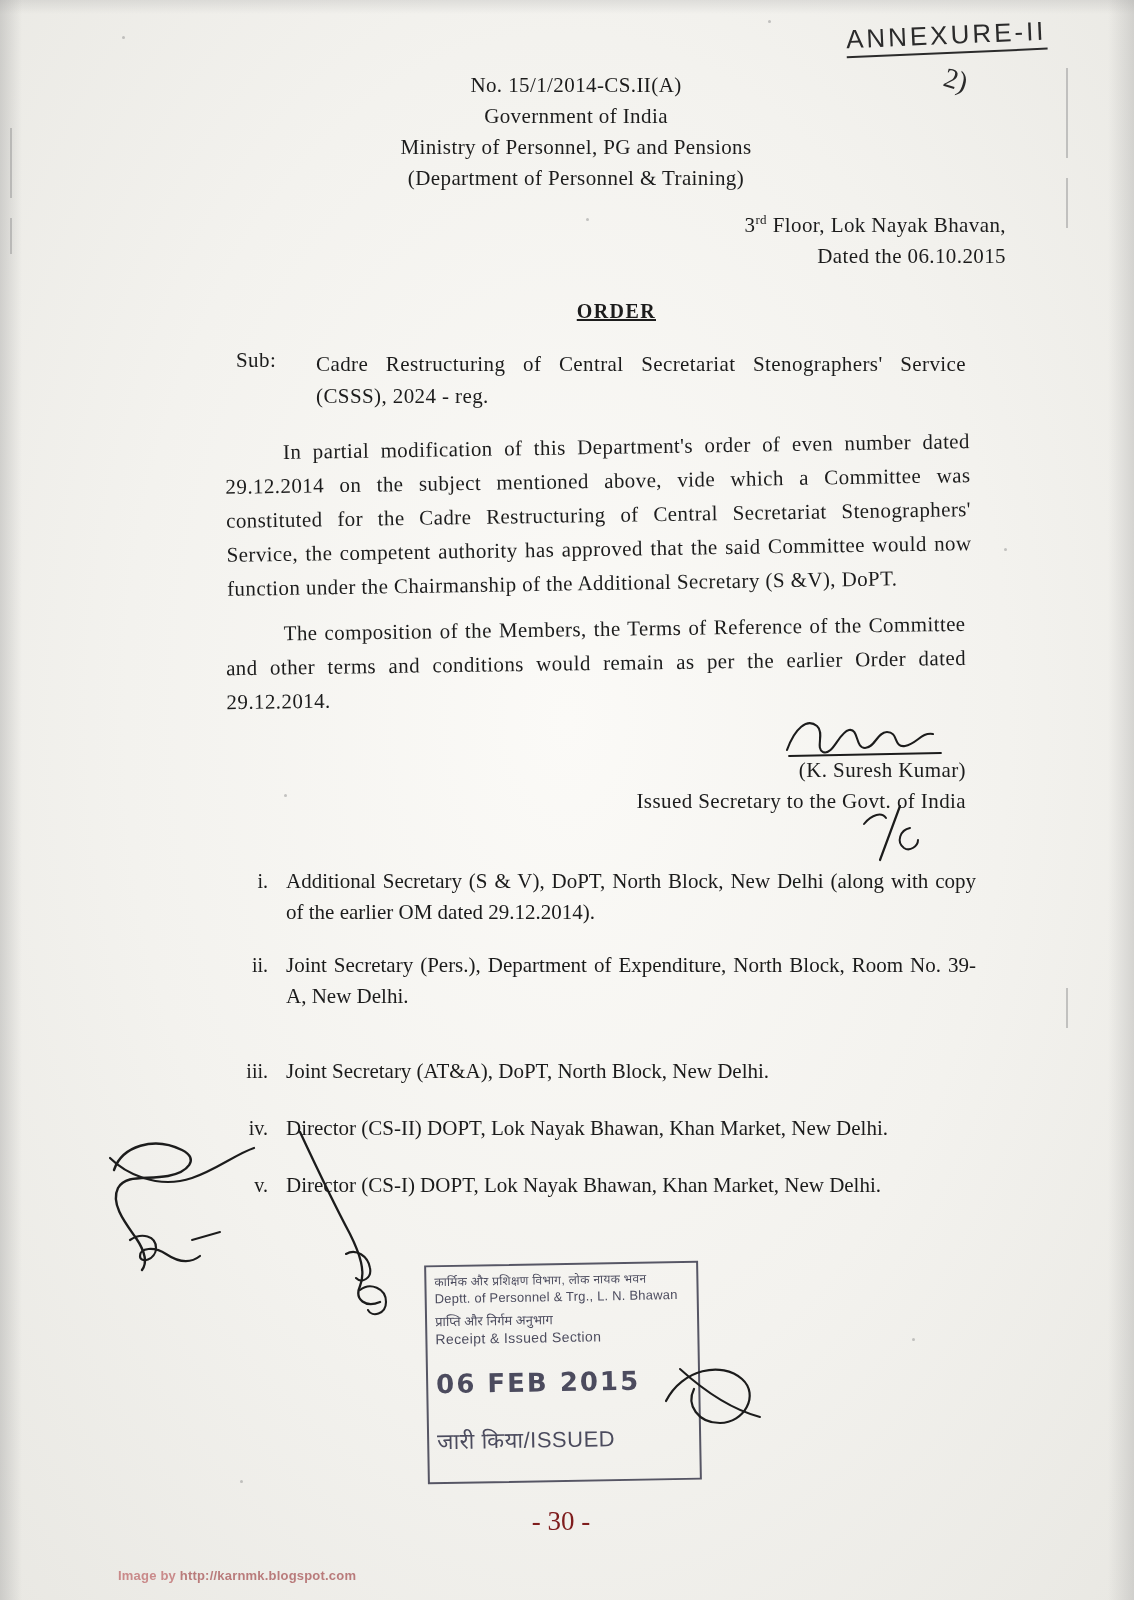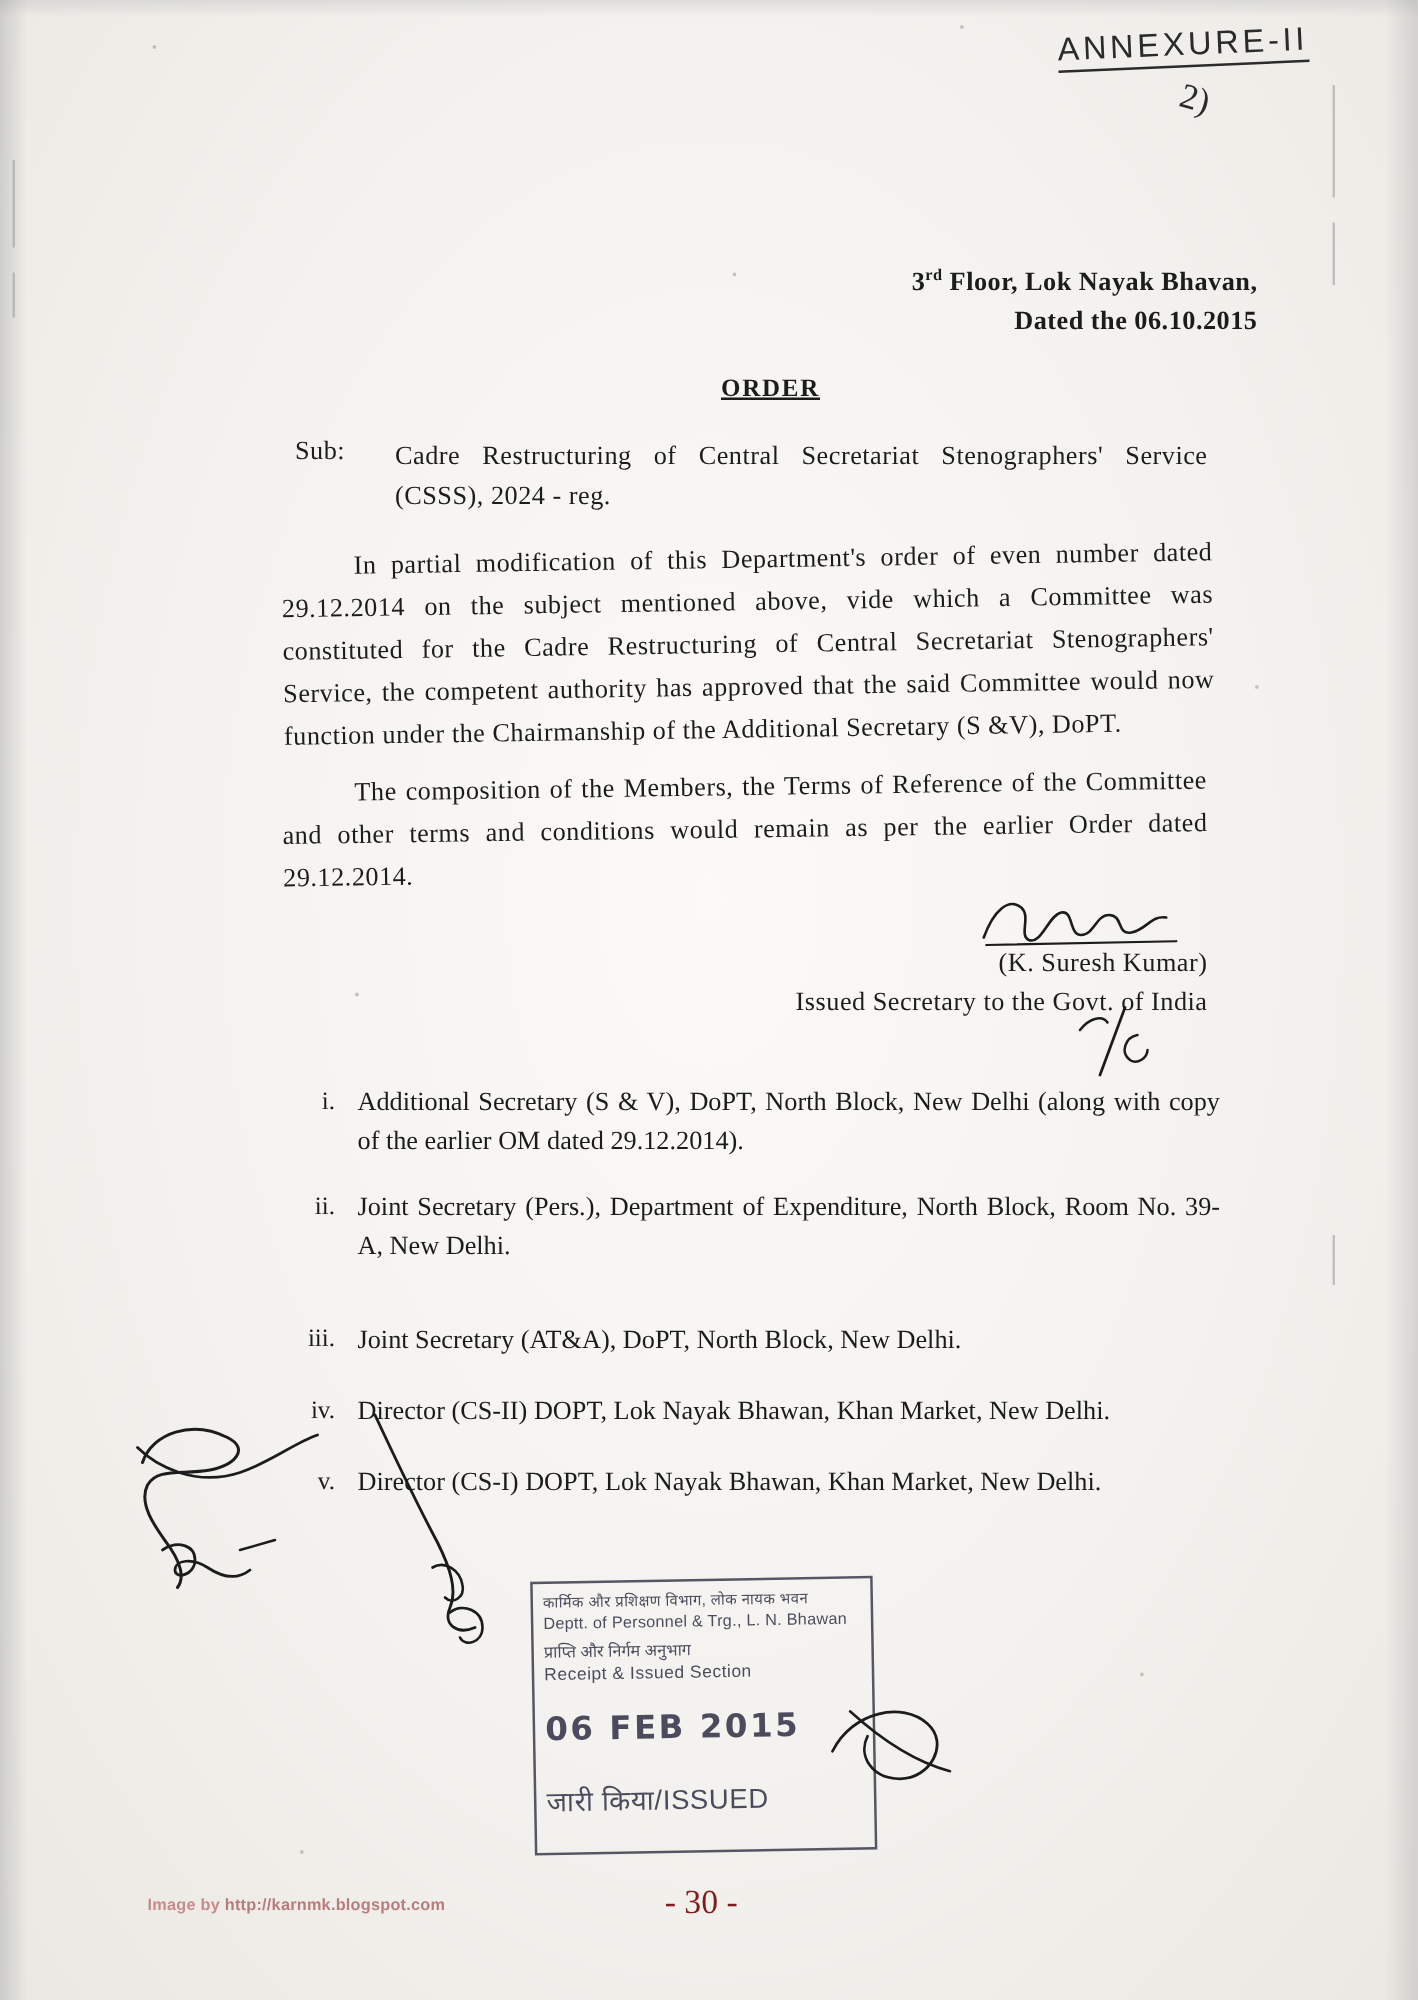--- a/index.html
+++ b/index.html
@@ -62,21 +62,20 @@
     line-height: 31px;
     text-align: center;
   }
   .addr {
     left: 430px;
     top: 196px;
     width: 550px;
     font-size: 21px;
     line-height: 31px;
     text-align: right;
-    font-weight: bold;
   }
   .order-word {
     left: 430px;
     top: 292px;
     width: 200px;
     font-size: 20px;
     text-align: right;
     text-decoration: underline;
     font-weight: 600;
     letter-spacing: 1.4px;
@@ -219,21 +218,21 @@
     top: 1498px;
     width: 160px;
     text-align: center;
     font-size: 27px;
     font-family: "Liberation Serif", serif;
     color: #7f1d1d;
   }
   .credit {
     position: absolute;
     left: 92px;
-    top: 1508px;
+    top: 1560px;
     font-family: "Liberation Sans", sans-serif;
     font-size: 13px;
     font-weight: bold;
     color: #c98a8a;
     letter-spacing: 0.2px;
   }
   .credit .url { color: #b97b7b; }
 
   
   .speck {
@@ -254,20 +253,26 @@
 
 <div class="page">
   <div class="sheet">
     <div class="doc">
 
       <div class="annexure">
         <span class="ul"><span>ANNEXURE</span>-<span>II</span></span>
       </div>
       <div class="annex-mark">2)</div>
 
+      <div class="t hdr">
+        <div>No. 15/1/2014-CS.II(A)</div>
+        <div>Government of India</div>
+        <div>Ministry of Personnel, PG and Pensions</div>
+        <div>(Department of Personnel &amp; Training)</div>
+      </div>
 
       <div class="t addr">
         <div><span>3</span><sup>rd</sup><span> Floor, Lok Nayak Bhavan,</span></div>
         <div>Dated the 06.10.2015</div>
       </div>
 
       <div class="t order-word">ORDER</div>
 
       <div class="t sub-label">Sub:</div>
       <div class="t sub-body">Cadre Restructuring of Central Secretariat Stenographers' Service (CSSS), 2024 - reg.</div>

